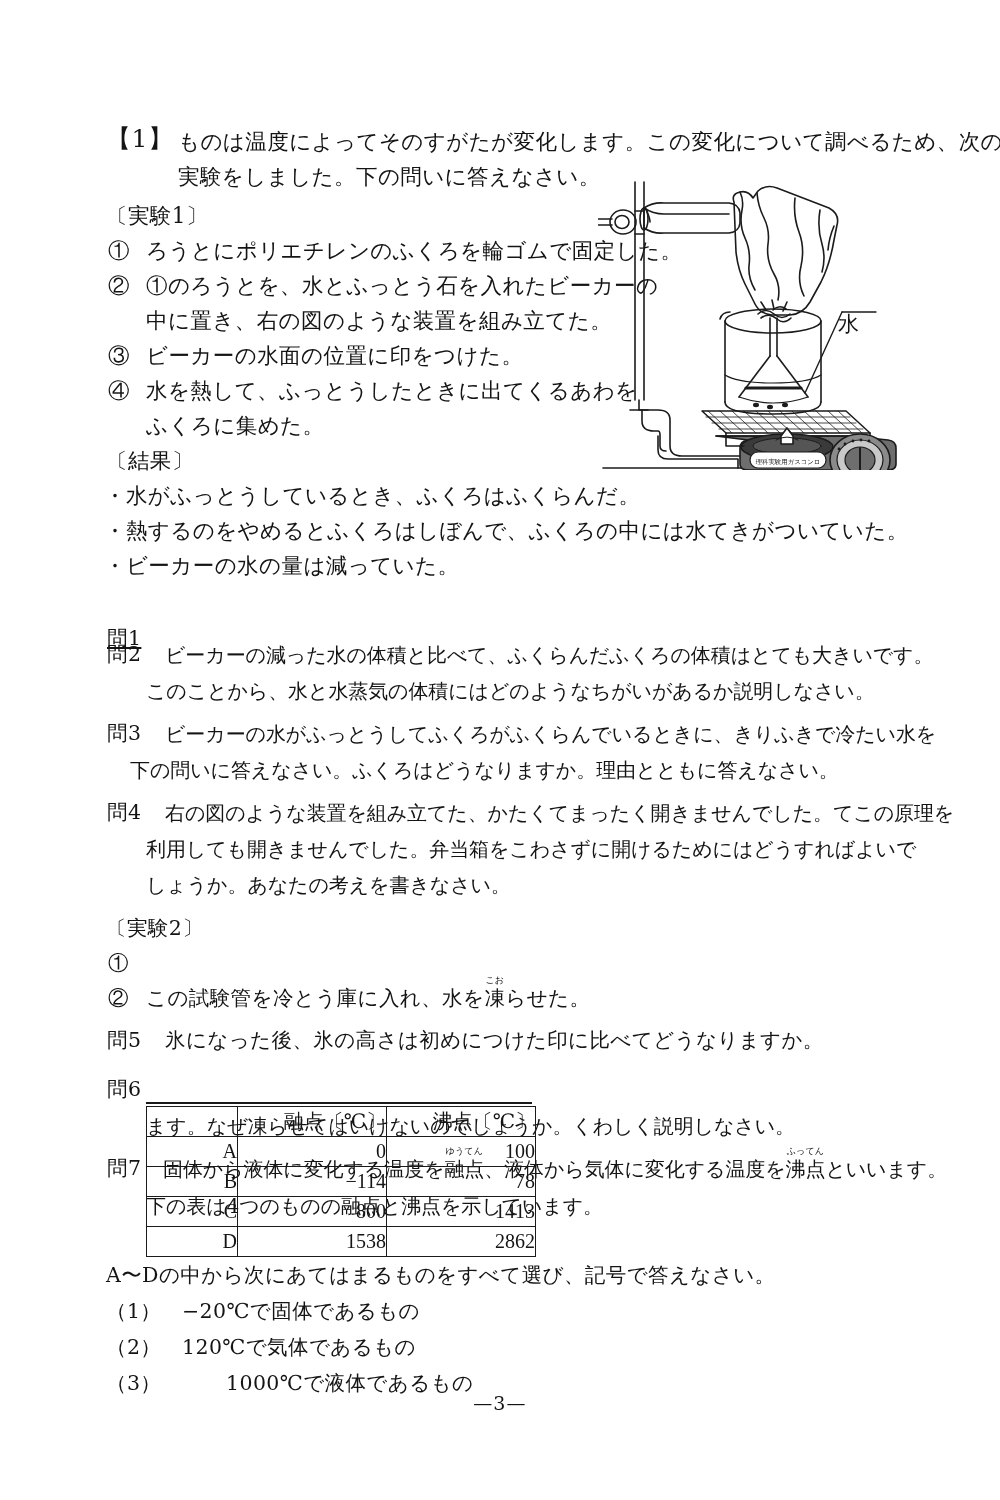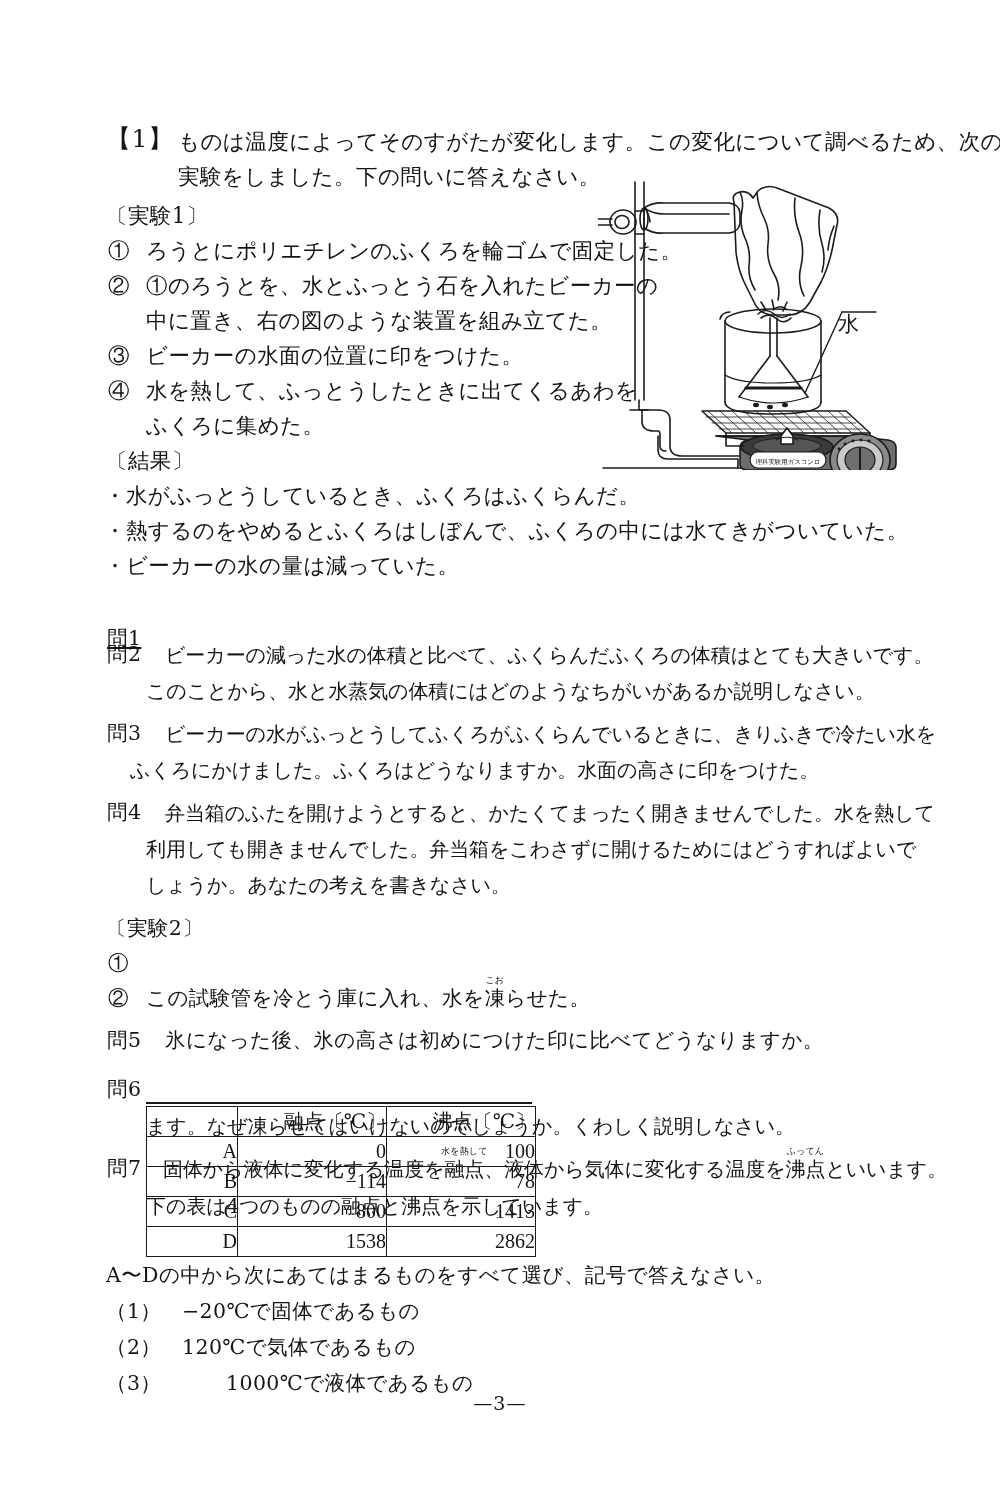--- a/index.html
+++ b/index.html
@@ -146,42 +146,42 @@
   <div class="tline jp big" style="left:104px; top:555px;">・ビーカーの水の量は減っていた。</div>
 
   <div class="tline jp body" style="left:107px; top:628px;text-decoration:underline;">問1</div>
 
   <div class="tline jp body" style="left:107px; top:644px;">問2</div>
   <div class="tline jp dense" style="left:146px; top:681px;">このことから、水と水蒸気の体積にはどのようなちがいがあるか説明しなさい。</div>
   <div class="tline jp dense" style="left:165px; top:645px;">ビーカーの減った水の体積と比べて、ふくらんだふくろの体積はとても大きいです。</div>
 
   <div class="tline jp body" style="left:107px; top:723px;">問3</div>
   <div class="tline jp dense" style="left:165px; top:724px;">ビーカーの水がふっとうしてふくろがふくらんでいるときに、きりふきで冷たい水を</div>
-  <div class="tline jp dense" style="left:130px; top:760px;">ふくろにかけました。ふくろはどうなりますか。水面の高さに印をつけた。</div>
+  <div class="tline jp dense" style="left:130px; top:760px;">下の問いに答えなさい。ふくろはどうなりますか。理由とともに答えなさい。</div>
 
   <div class="tline jp body" style="left:107px; top:802px;">問4</div>
-  <div class="tline jp dense" style="left:165px; top:803px;">弁当箱のふたを開けようとすると、かたくてまったく開きませんでした。水を熱して</div>
+  <div class="tline jp dense" style="left:165px; top:803px;">右の図のような装置を組み立てた、かたくてまったく開きませんでした。てこの原理を</div>
   <div class="tline jp dense" style="left:146px; top:839px;">利用しても開きませんでした。弁当箱をこわさずに開けるためにはどうすればよいで</div>
   <div class="tline jp dense" style="left:146px; top:875px;">しょうか。あなたの考えを書きなさい。</div>
 
   <div class="tline jp body" style="left:106px; top:918px;">〔実験2〕</div>
 
   <div class="tline jp body" style="left:108px; top:953px;">①</div>
 
   <div class="tline jp body" style="left:108px; top:988px;">②</div>
   <div class="tline jp body" style="left:146px; top:988px;"><span>この試験管を冷とう庫に入れ、水を</span><span class="rb"><span class="rt">こお</span><span>凍</span></span><span>らせた。</span></div>
 
   <div class="tline jp body" style="left:107px; top:1030px;">問5</div>
   <div class="tline jp body" style="left:165px; top:1030px;">氷になった後、氷の高さは初めにつけた印に比べてどうなりますか。</div>
 
   <div class="tline jp body" style="left:107px; top:1079px;">問6</div>
   <div class="tline jp dense" style="left:146px; top:1116px;">ます。なぜ凍らせてはいけないのでしょうか。くわしく説明しなさい。</div>
 
   <div class="tline jp body" style="left:107px; top:1158px;">問7</div>
-  <div class="tline jp dense" style="left:163px; top:1159px;"><span>固体から液体に変化する温度を</span><span class="rb"><span class="rt">水を熱して</span><span>融点</span></span><span>、液体から気体に変化する温度を</span><span class="rb"><span class="rt">ふってん</span><span>沸点</span></span><span>といいます。</span></div>
+  <div class="tline jp dense" style="left:163px; top:1159px;"><span>固体から液体に変化する温度を</span><span class="rb"><span class="rt">ゆうてん</span><span>融点</span></span><span>、液体から気体に変化する温度を</span><span class="rb"><span class="rt">ふってん</span><span>沸点</span></span><span>といいます。</span></div>
   <div class="tline jp dense" style="left:146px; top:1196px;">下の表は4つのものの融点と沸点を示しています。</div>
 
   <div class="tbl-topline"></div>
   <div class="tbl-wrap">
     <table class="melt jp">
       <tbody>
           <tr>
         <td class="c-label"></td>
         <td class="c-val">融点〔℃〕</td>
         <td class="c-val">沸点〔℃〕</td>

